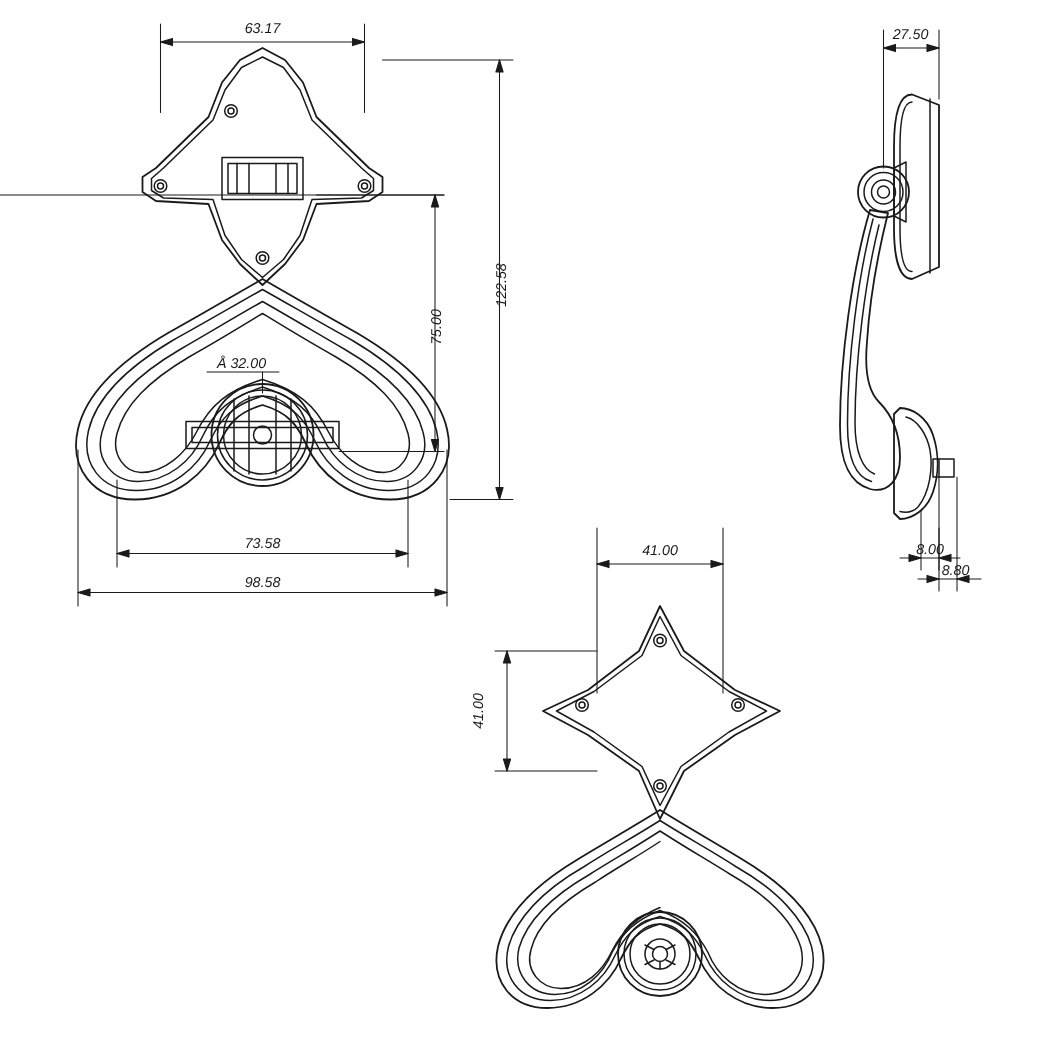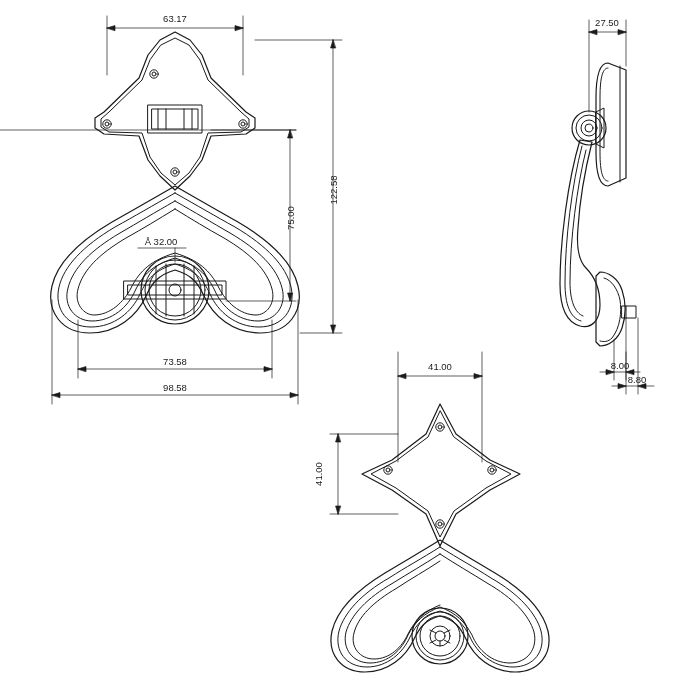--- a/index.html
+++ b/index.html
@@ -11,20 +11,21 @@
     width: 700px;
     height: 700px;
     font-family: "Liberation Sans", sans-serif;
     overflow: hidden;
   }
   #stage {
     position: relative;
     width: 700px;
     height: 700px;
     background: #ffffff;
+    font-style: italic;
   }
   svg.drawing {
     position: absolute;
     left: 0;
     top: 0;
     width: 700px;
     height: 700px;
   }
   .dim-text {
     font-family: "Liberation Sans", sans-serif;

